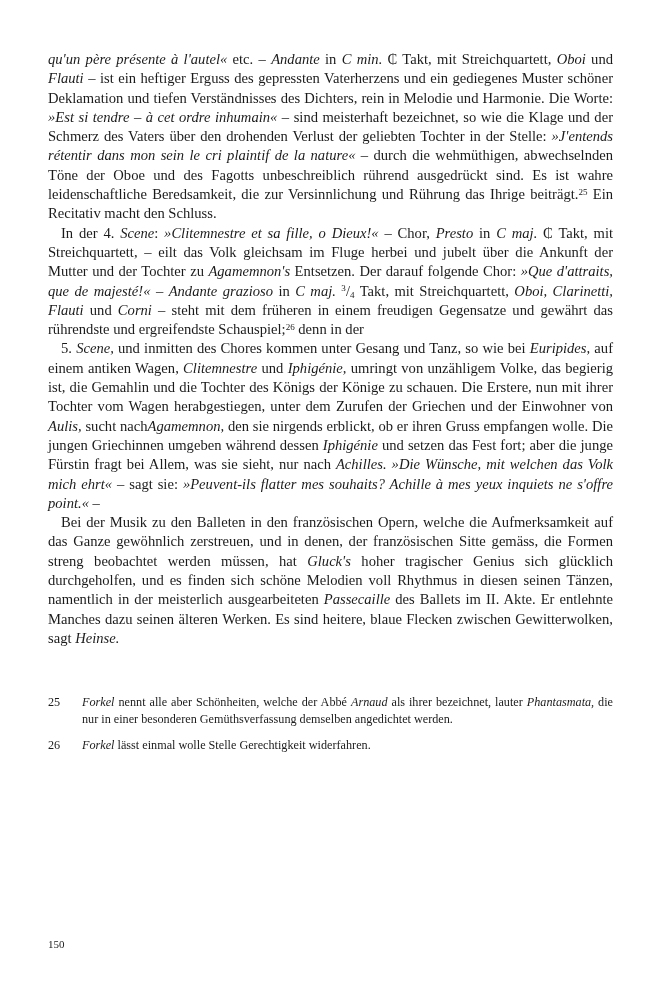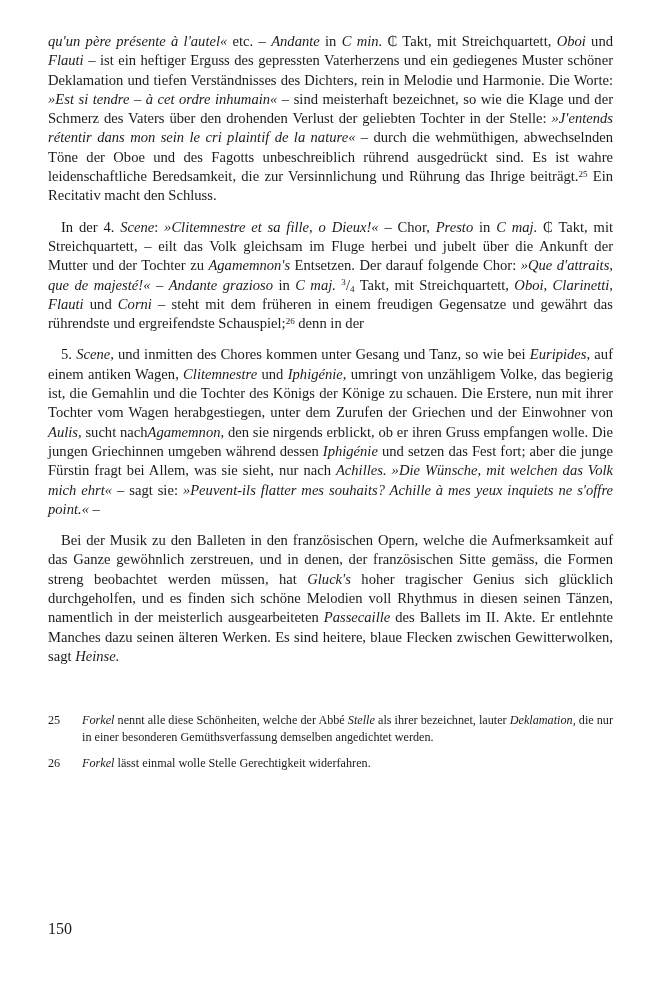--- a/index.html
+++ b/index.html
@@ -6,36 +6,35 @@
     margin: 0;
     padding: 0;
     background: #ffffff;
   }
   .page {
     position: relative;
     width: 660px;
     height: 990px;
     box-sizing: border-box;
     background: #ffffff;
-    padding: 32px 47px 0 48px;
+    padding: 50px 47px 0 48px;
     font-family: "Liberation Serif", "DejaVu Serif", serif;
     color: #1b1b1b;
     overflow: hidden;
   }
   .body-text p {
     margin: 0;
     font-size: 14.6px;
     line-height: 19.3px;
     text-align: justify;
     hyphens: auto;
     -webkit-hyphens: auto;
   }
   .body-text p.indent {
     text-indent: 13px;
-    margin-top: 12px;
   }
   .it {
     font-style: italic;
   }
   sup, sub {
     font-size: 0.62em;
     line-height: 0;
     position: relative;
     vertical-align: baseline;
   }
@@ -55,42 +54,42 @@
   }
   .fn-text {
     flex: 1;
     text-align: justify;
     hyphens: auto;
     -webkit-hyphens: auto;
   }
   .page-number {
     position: absolute;
     left: 48px;
-    bottom: 52px;
-    font-size: 16px;
+    bottom: 40px;
+    font-size: 11px;
     color: #1b1b1b;
     text-align: right;
   }
 </style>
 </head>
 <body>
 
 <div class="page">
 
   <div class="body-text">
     <p class="para"><span class="it">qu'un père présente à l'autel«</span><span> etc. – </span><span class="it">Andante</span><span> in </span><span class="it">C min.</span><span> ₵ Takt, mit Streichquartett, </span><span class="it">Oboi</span><span> und </span><span class="it">Flauti</span><span> – ist ein heftiger Erguss des gepressten Vaterherzens und ein gediegenes Muster schöner Deklamation und tiefen Verständnisses des Dichters, rein in Melodie und Harmonie. Die Worte: </span><span class="it">»Est si tendre – à cet ordre inhumain«</span><span> – sind meisterhaft bezeichnet, so wie die Klage und der Schmerz des Vaters über den drohenden Verlust der geliebten Tochter in der Stelle: </span><span class="it">»J'entends rétentir dans mon sein le cri plaintif de la nature«</span><span> – durch die wehmüthigen, abwechselnden Töne der Oboe und des Fagotts unbeschreiblich rührend ausgedrückt sind. Es ist wahre leidenschaftliche Beredsamkeit, die zur Versinnlichung und Rührung das Ihrige beiträgt.</span><sup>25</sup><span> Ein Recitativ macht den Schluss.</span></p>
     <p class="para indent"><span>In der 4. </span><span class="it">Scene</span><span>: </span><span class="it">»Clitemnestre et sa fille, o Dieux!«</span><span> – Chor, </span><span class="it">Presto</span><span> in </span><span class="it">C maj.</span><span> ₵ Takt, mit Streichquartett, – eilt das Volk gleichsam im Fluge herbei und jubelt über die Ankunft der Mutter und der Tochter zu </span><span class="it">Agamemnon's</span><span> Entsetzen. Der darauf folgende Chor: </span><span class="it">»Que d'attraits, que de majesté!«</span><span> – </span><span class="it">Andante grazioso</span><span> in </span><span class="it">C maj.</span><span> </span><sup>3</sup><span>/</span><sub>4</sub><span> Takt, mit Streichquartett, </span><span class="it">Oboi, Clarinetti, Flauti</span><span> und </span><span class="it">Corni</span><span> – steht mit dem früheren in einem freudigen Gegensatze und gewährt das rührendste und ergreifendste Schauspiel;</span><sup>26</sup><span> denn in der</span></p>
     <p class="para indent"><span>5. </span><span class="it">Scene,</span><span> und inmitten des Chores kommen unter Gesang und Tanz, so wie bei </span><span class="it">Euripides,</span><span> auf einem antiken Wagen, </span><span class="it">Clitemnestre</span><span> und </span><span class="it">Iphigénie,</span><span> umringt von unzähligem Volke, das begierig ist, die Gemahlin und die Tochter des Königs der Könige zu schauen. Die Erstere, nun mit ihrer Tochter vom Wagen herabgestiegen, unter dem Zurufen der Griechen und der Einwohner von </span><span class="it">Aulis,</span><span> sucht nach</span><span class="it">Agamemnon,</span><span> den sie nirgends erblickt, ob er ihren Gruss empfangen wolle. Die jungen Griechinnen umgeben während dessen </span><span class="it">Iphigénie</span><span> und setzen das Fest fort; aber die junge Fürstin fragt bei Allem, was sie sieht, nur nach </span><span class="it">Achilles.</span><span> </span><span class="it">»Die Wünsche, mit welchen das Volk mich ehrt«</span><span> – sagt sie: </span><span class="it">»Peuvent-ils flatter mes souhaits? Achille à mes yeux inquiets ne s'offre point.«</span><span> –</span></p>
     <p class="para indent"><span>Bei der Musik zu den Balleten in den französischen Opern, welche die Aufmerksamkeit auf das Ganze gewöhnlich zerstreuen, und in denen, der französischen Sitte gemäss, die Formen streng beobachtet werden müssen, hat </span><span class="it">Gluck's</span><span> hoher tragischer Genius sich glücklich durchgeholfen, und es finden sich schöne Melodien voll Rhythmus in diesen seinen Tänzen, namentlich in der meisterlich ausgearbeiteten </span><span class="it">Passecaille</span><span> des Ballets im II. Akte. Er entlehnte Manches dazu seinen älteren Werken. Es sind heitere, blaue Flecken zwischen Gewitterwolken, sagt </span><span class="it">Heinse.</span></p>
   </div>
 
   <div class="footnotes">
     <div class="footnote">
       <span class="fn-num">25</span>
-      <span class="fn-text"><span class="it">Forkel</span><span> nennt alle diese Schönheiten, welche der Abbé </span><span class="it">Stelle</span><span> als ihrer bezeichnet, lauter </span><span class="it">Deklamation,</span><span> die nur in einer besonderen Gemüthsverfassung demselben angedichtet werden.</span></span>
+      <span class="fn-text"><span class="it">Forkel</span><span> nennt alle aber Schönheiten, welche der Abbé </span><span class="it">Arnaud</span><span> als ihrer bezeichnet, lauter </span><span class="it">Phantasmata,</span><span> die nur in einer besonderen Gemüthsverfassung demselben angedichtet werden.</span></span>
     </div>
     <div class="footnote">
       <span class="fn-num">26</span>
       <span class="fn-text"><span class="it">Forkel</span><span> lässt einmal wolle Stelle Gerechtigkeit widerfahren.</span></span>
     </div>
   </div>
 
   <div class="page-number">150</div>
 
 </div>

